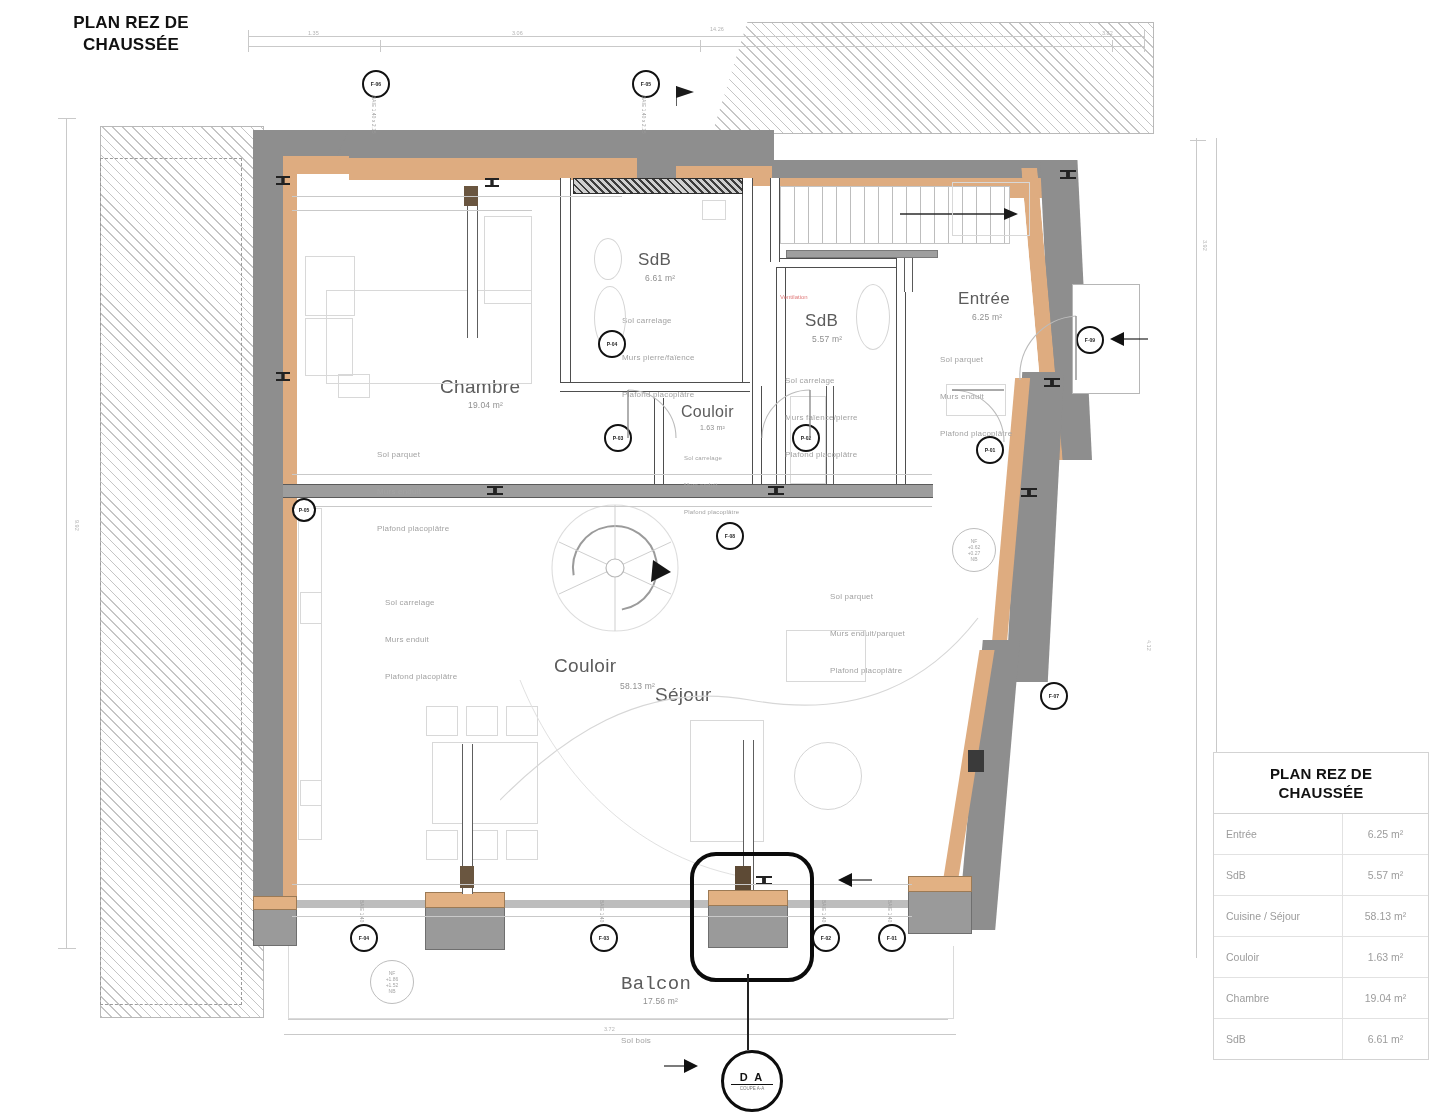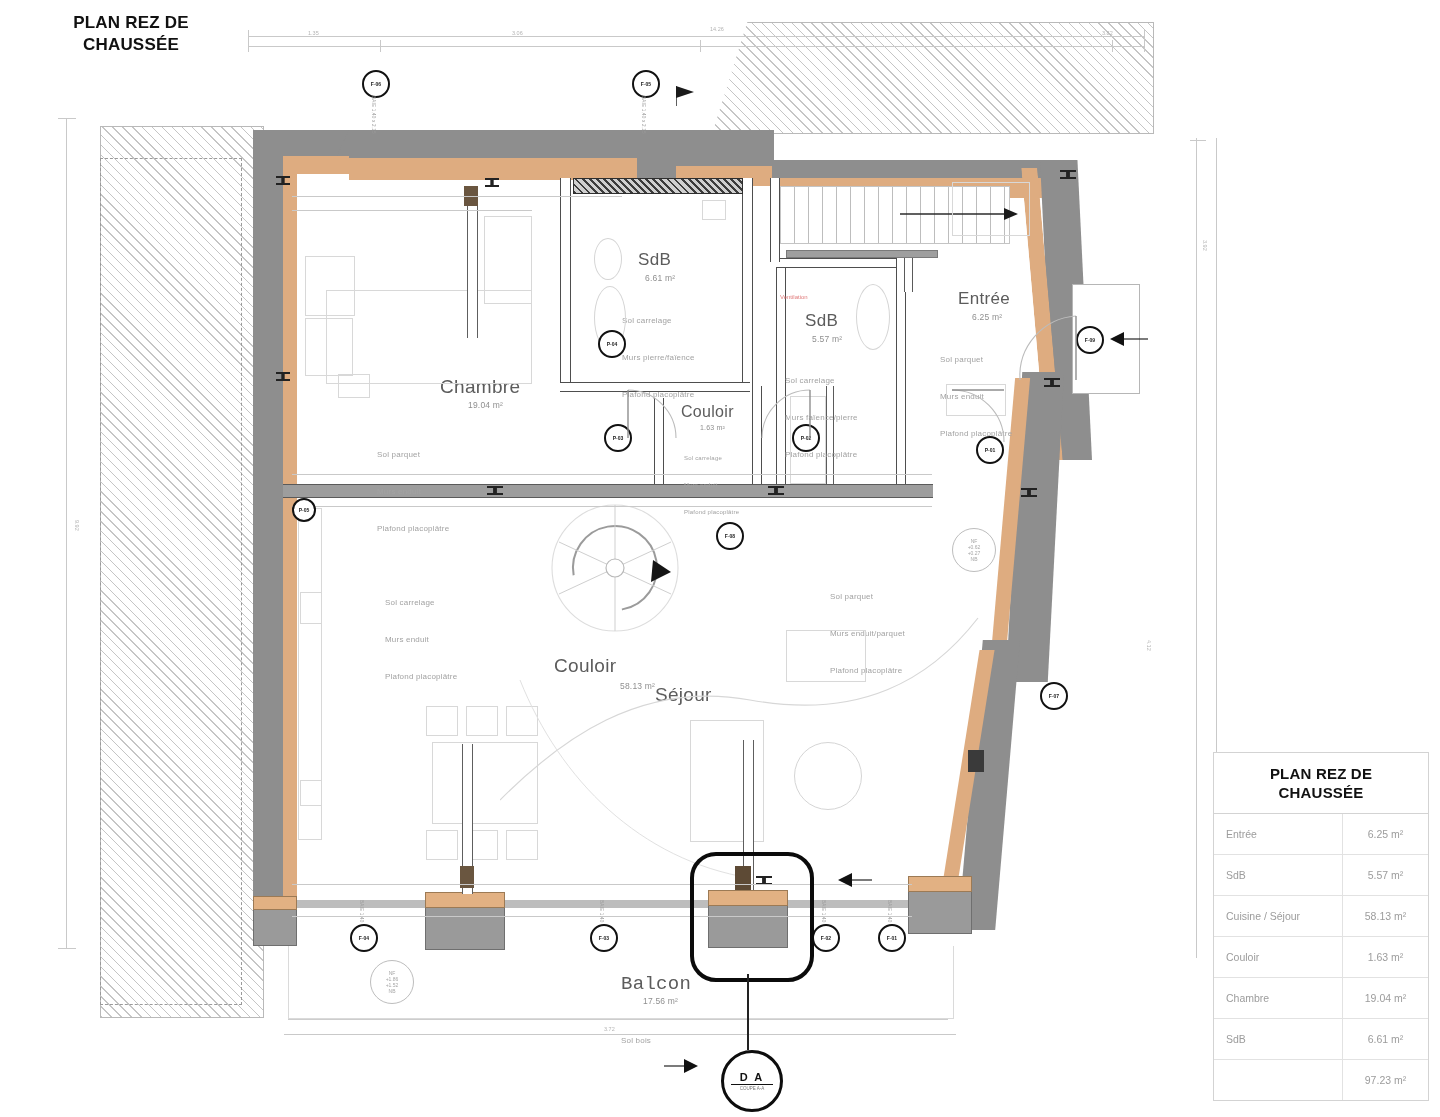--- a/index.html
+++ b/index.html
@@ -499,19 +499,15 @@
       <div class="lg-val">1.63 m²</div>
     </div>
     <div class="lg-row">
       <div class="lg-name">Chambre</div>
       <div class="lg-val">19.04 m²</div>
     </div>
     <div class="lg-row">
       <div class="lg-name">SdB</div>
       <div class="lg-val">6.61 m²</div>
     </div>
-    <div class="lg-row total">
-      <div class="lg-name"></div>
-      <div class="lg-val">97.23 m²</div>
-    </div>
   </div>
 
 </div>
 
 </body></html>

